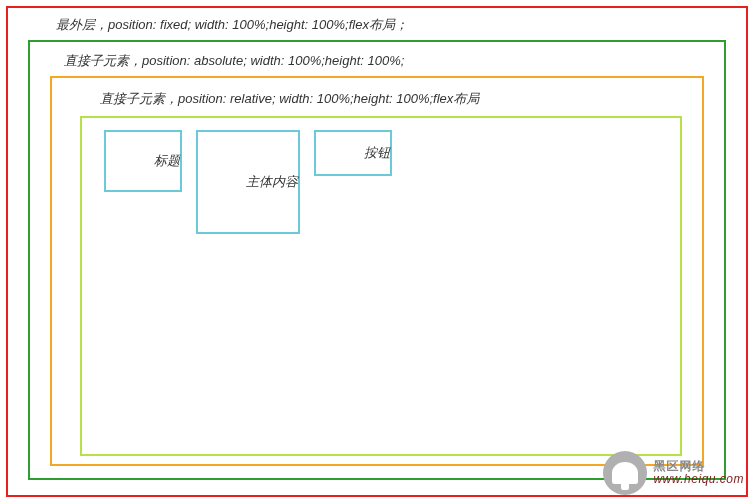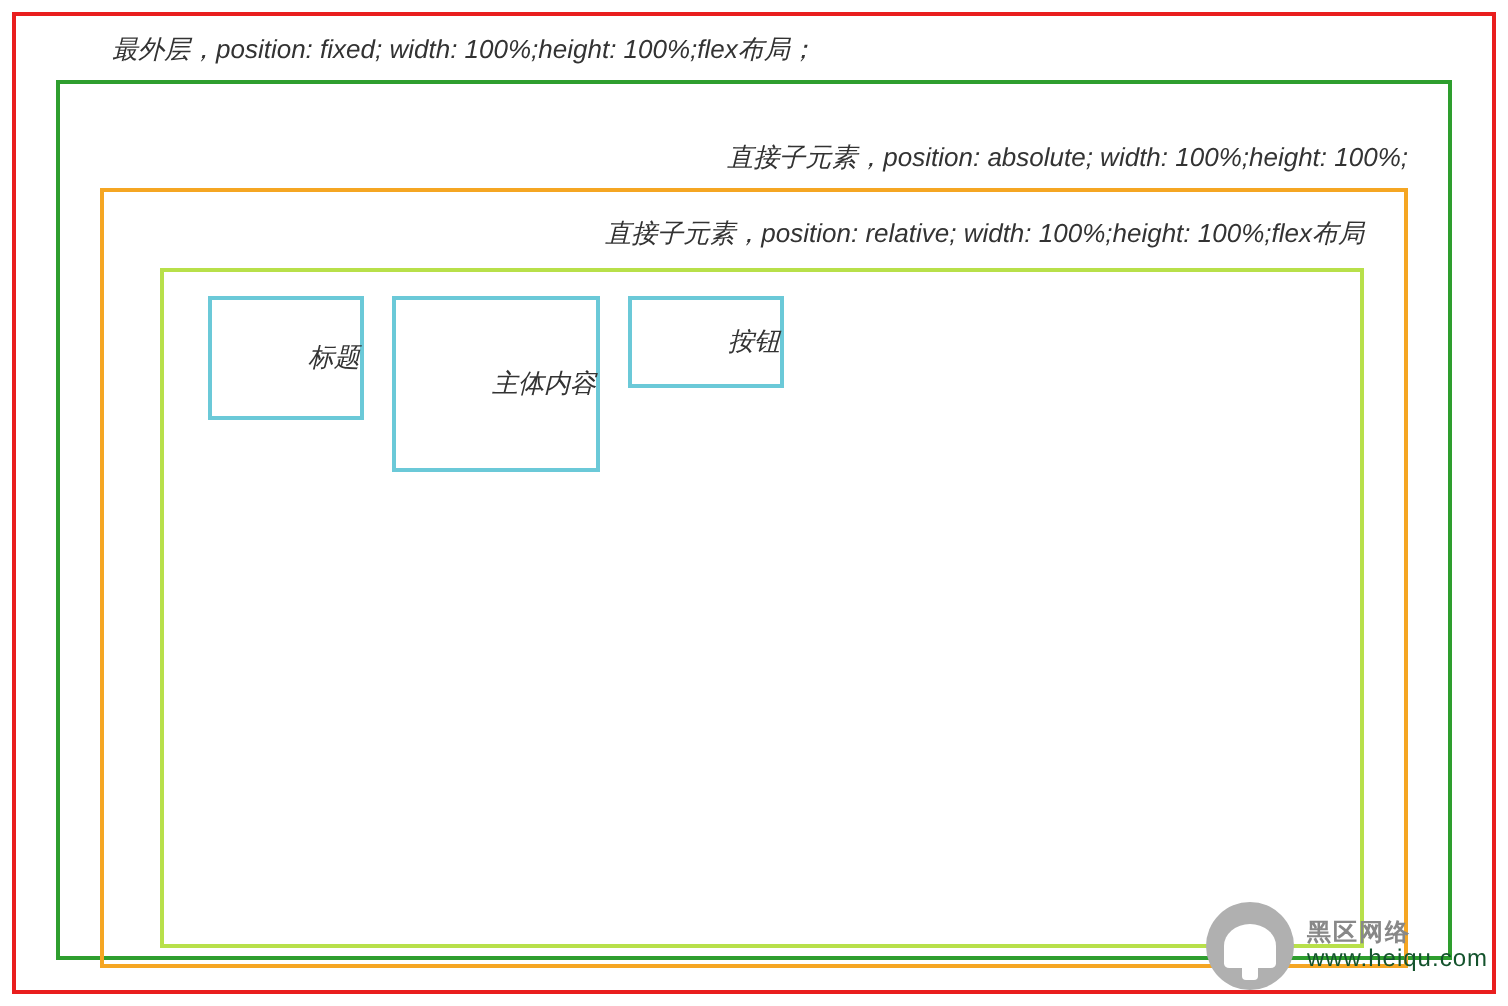--- a/index.html
+++ b/index.html
@@ -28,22 +28,21 @@
     }
     .label-outer {
       color: #333;
       margin-bottom: 6px;
       margin-left: 28px;
     }
     .inner-green {
       border: 2px solid #2e9e2e;
       margin-top: 4px;
       height: 440px;
-      padding: 28px 20px 20px 20px;
-      text-align: right;
+      padding: 10px 20px 20px 20px;
     }
     .label-green {
       color: #333;
       margin-bottom: 6px;
       margin-left: 14px;
     }
     .inner-orange {
       border: 2px solid #f5a623;
       height: 390px;
       padding: 12px 20px 14px 28px;
@@ -65,21 +64,21 @@
       border: 2px solid #6bc9d8;
       display: flex;
       align-items: center;
       padding-left: 48px;
       color: #333;
     }
     .box-title {
       height: 62px;
     }
     .box-body {
-      height: 88px;
+      height: 104px;
     }
     .box-button {
       height: 46px;
     }
     .watermark {
       position: absolute;
       bottom: 8px;
       right: 10px;
       display: flex;
       align-items: center;
@@ -119,21 +118,22 @@
       line-height: 1.1;
     }
     .wm-cn {
       font-size: 12px;
       font-weight: bold;
       color: #888;
       letter-spacing: 1px;
     }
     .wm-url {
       font-size: 12px;
-      color: #14532d;
+      font-style: italic;
+      color: #7f1d1d;
       letter-spacing: 0.5px;
     }
   </style>
 </head>
 <body>
 
 <div class="outer-red">
   <div class="label-outer">最外层，position: fixed; width: 100%;height: 100%;flex布局；</div>
 
   <div class="inner-green">

